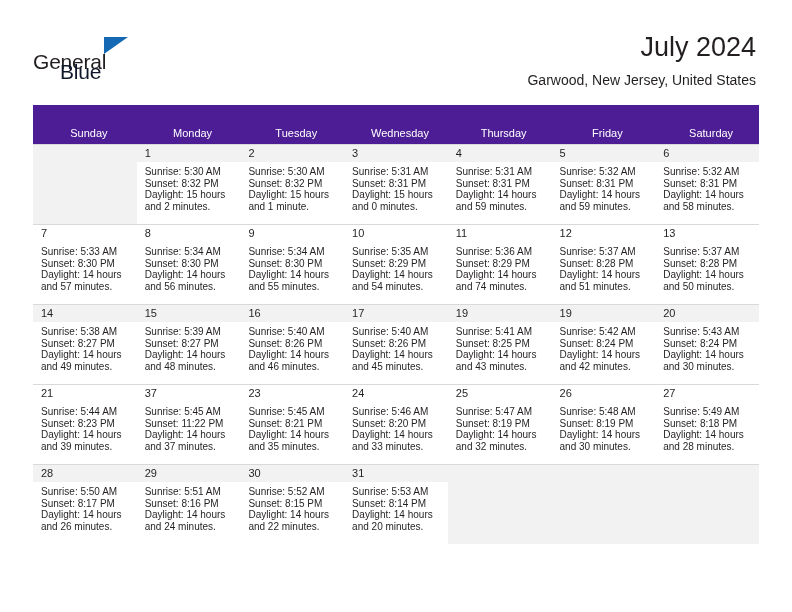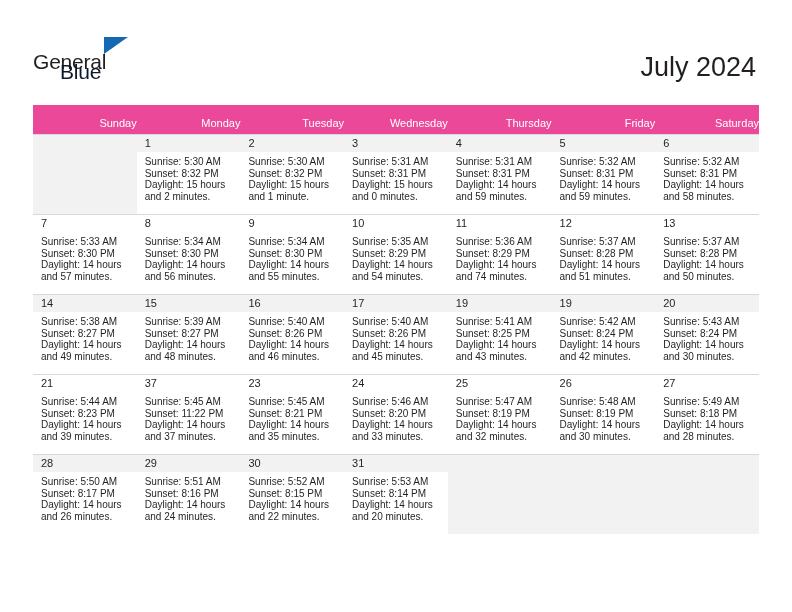--- a/index.html
+++ b/index.html
@@ -72,46 +72,45 @@
     position: absolute;
     right: 36px;
     top: 32px;
     text-align: right;
   }
   .cal-title {
     font-size: 27px;
     color: #231f20;
     line-height: 30px;
     white-space: nowrap;
-    margin-top: 20px;
   }
   .cal-subtitle {
     margin-top: 10px;
     font-size: 14px;
     color: #231f20;
     line-height: 16px;
     white-space: nowrap;
   }
 
   
   .calendar {
     position: absolute;
     left: 33px;
     top: 105px;
     width: 726px;
     border-collapse: collapse;
     table-layout: fixed;
   }
   .calendar th {
-    background: #ec4899;
+    background: #4c1d95;
     color: #ffffff;
     font-size: 11px;
     font-weight: normal;
-    text-align: right;
-    padding: 12px 0 5px 8px;
+    text-align: center;
+    padding: 22px 0 5px 8px;
     height: 11px;
     border: none;
   }
   .calendar td {
     vertical-align: top;
     padding: 0;
     border: none;
     height: 80px;
     width: 103.71px;
   }
@@ -164,20 +163,21 @@
     <div class="logo">
       <div class="logo-row1">
         <span class="logo-general">General</span>
         <span class="logo-triangle"></span>
       </div>
       <span class="logo-blue">Blue</span>
     </div>
 
     <div class="title-block">
       <div class="cal-title">July 2024</div>
+      <div class="cal-subtitle">Garwood, New Jersey, United States</div>
     </div>
 
   </div>
 
   <table class="calendar">
     <thead>
       <tr>
         <th>Sunday</th>
         <th>Monday</th>
         <th>Tuesday</th>

